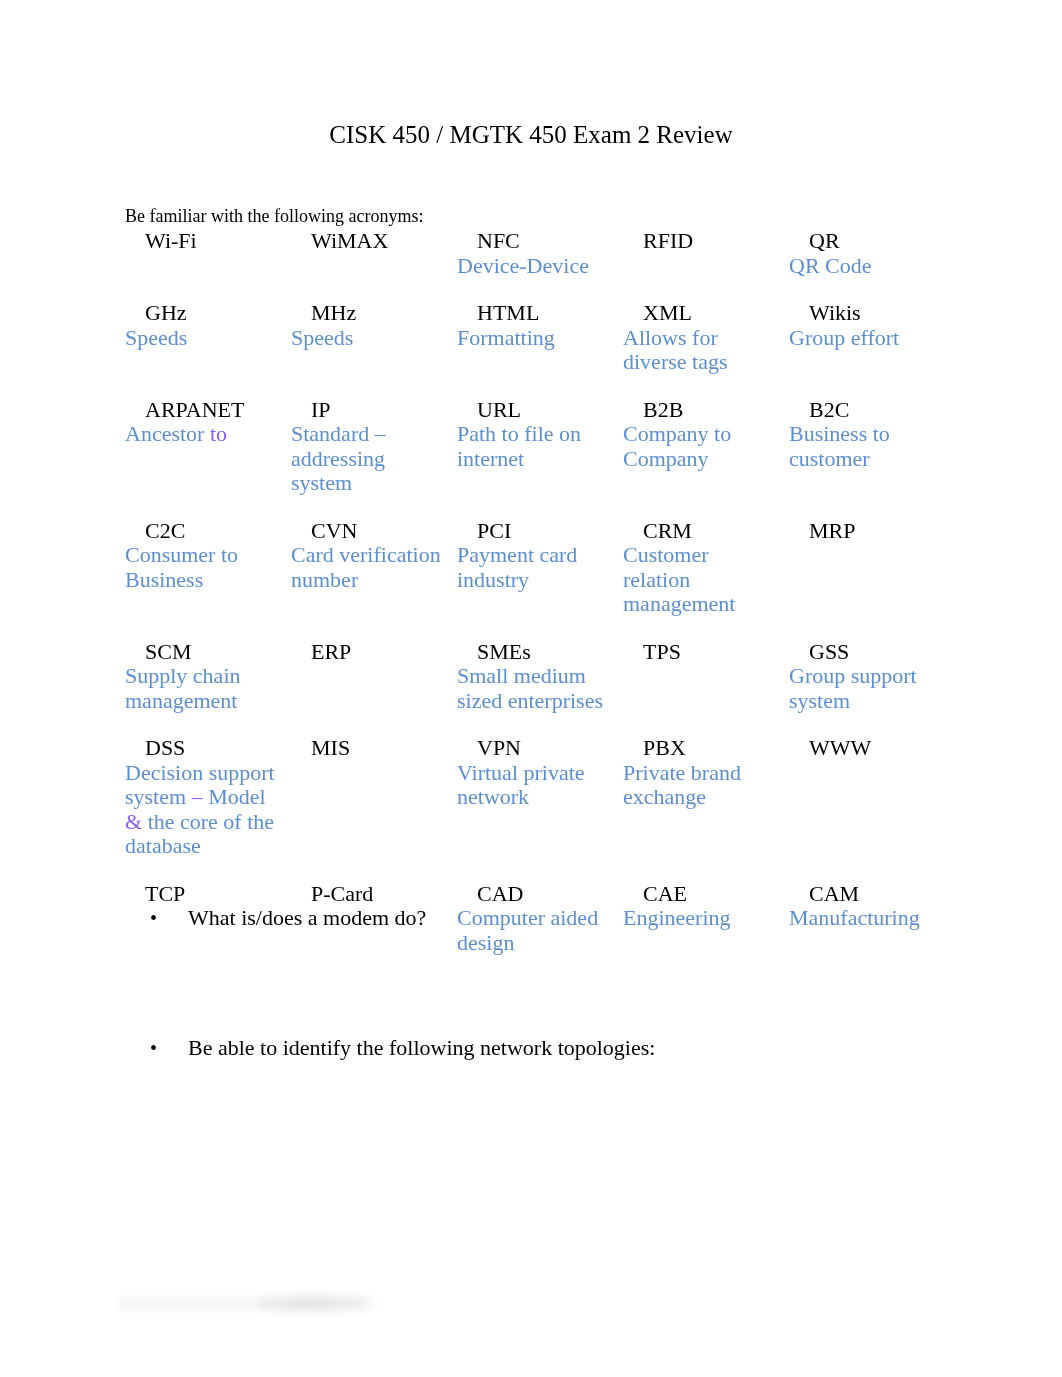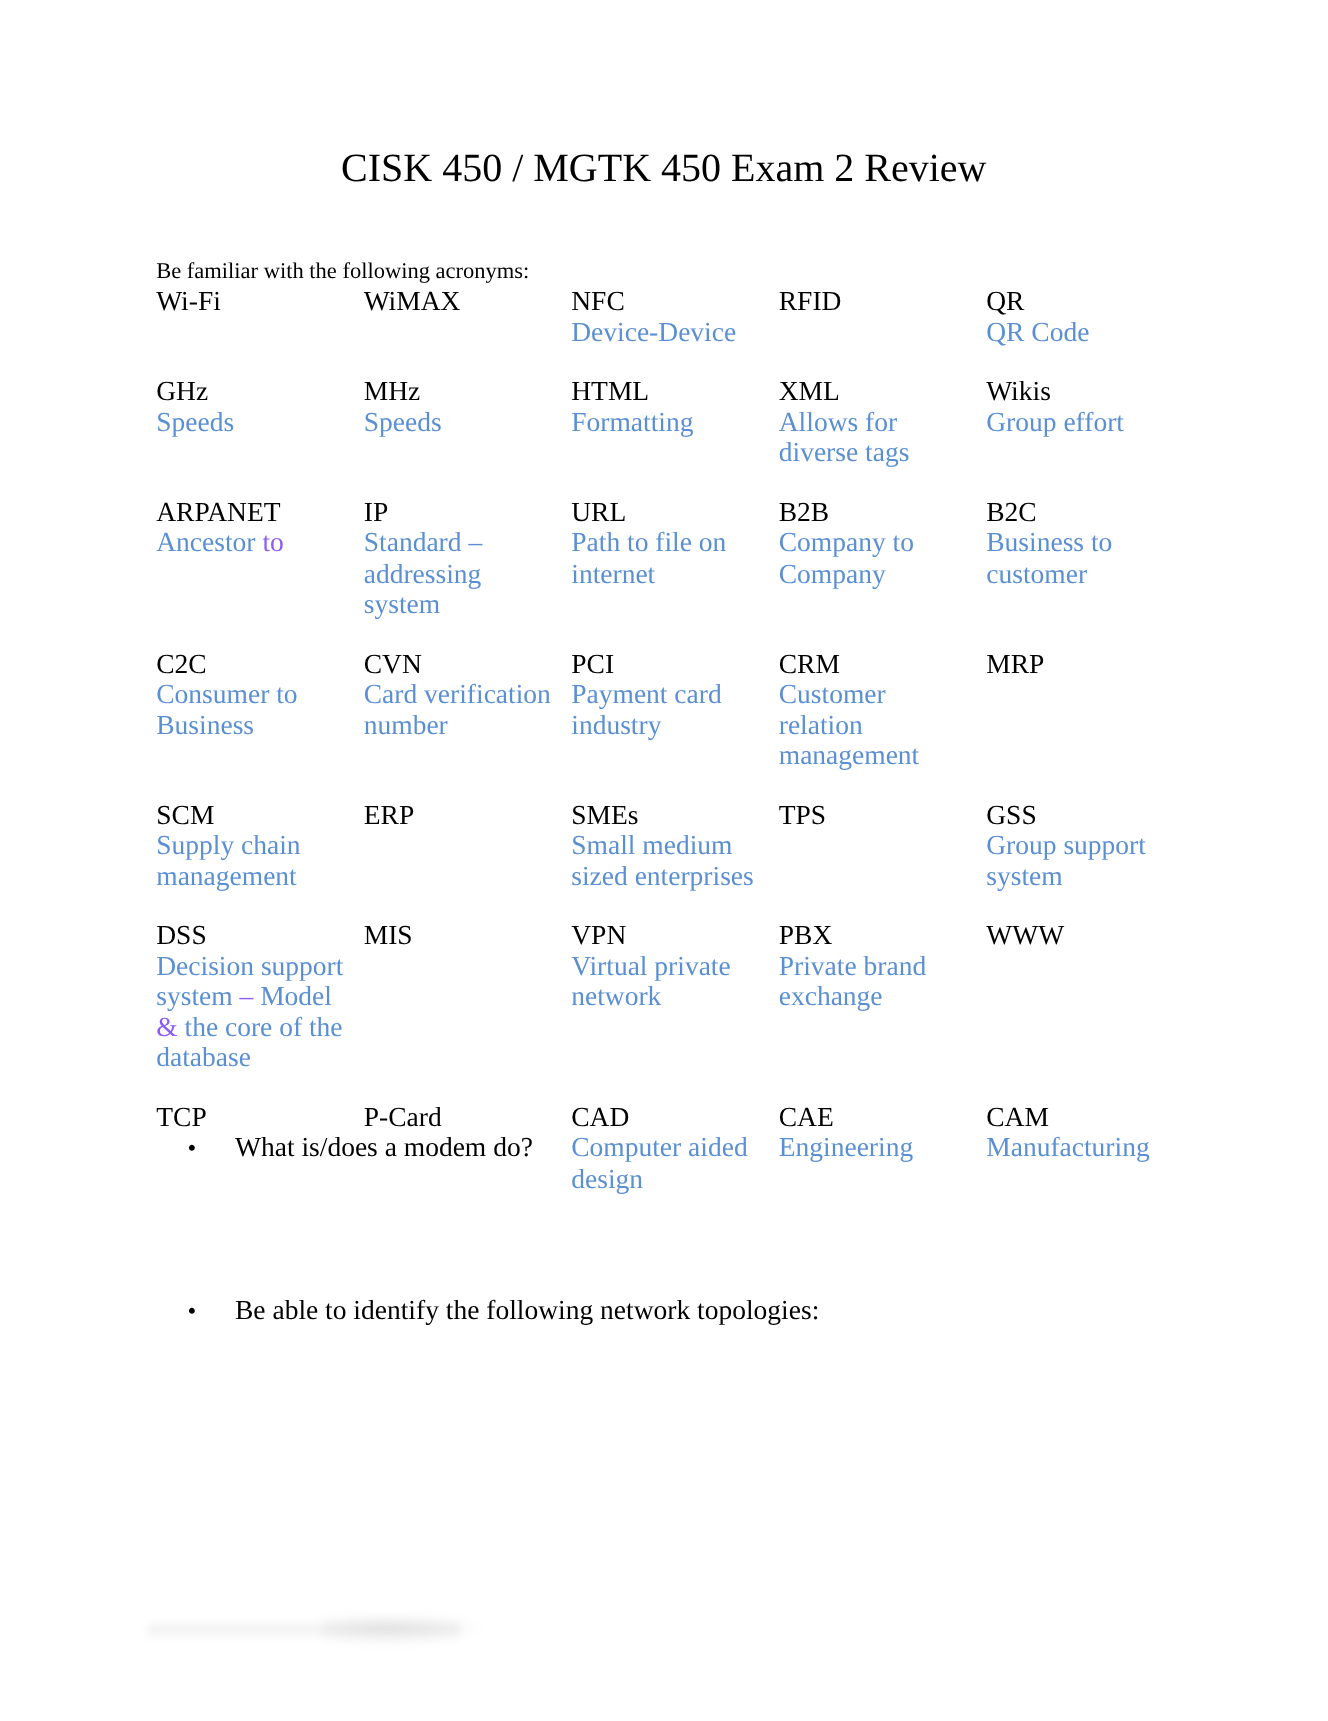--- a/index.html
+++ b/index.html
@@ -20,21 +20,21 @@
     box-sizing: border-box;
   }
 
   
   .title-block {
     position: absolute;
     left: 0;
     top: 120px;
     width: 1062px;
     text-align: center;
-    font-size: 32px;
+    font-size: 25px;
     line-height: 29.5px;
   }
   .title-line { display: block; }
 
   
   .lead {
     position: absolute;
     left: 125px;
     font-size: 18px;
     line-height: 26px;
@@ -61,20 +61,21 @@
   }
   .acronym-table col.c1 { width: 166px; }
   .acronym-table col.c2 { width: 166px; }
   .acronym-table col.c3 { width: 166px; }
   .acronym-table col.c4 { width: 166px; }
   .acronym-table col.c5 { width: 136px; }
 
   .acr-term {
     display: block;
     color: #000000;
+    margin-left: 20px;
   }
   .acr-def {
     display: block;
     color: #5b8fd4;
   }
   .acr-def .blk { color: #8b5cf6; margin-top: 40px; }
 
   
   .acronym-table tr.row-gap td { padding-bottom: 23px; }
   .acronym-table tr.row-tight td { padding-bottom: 0px; }

